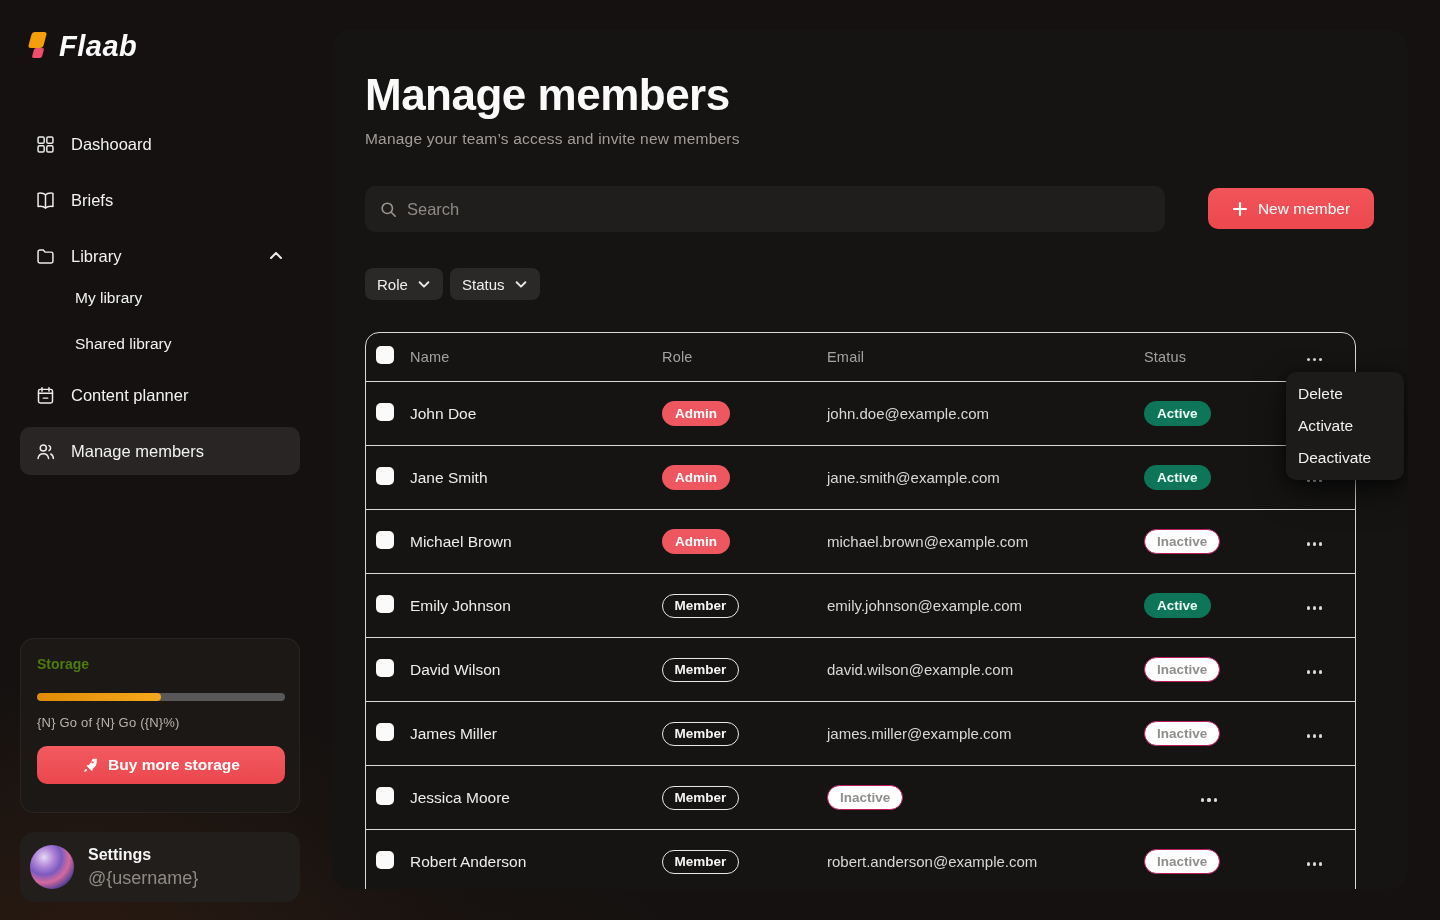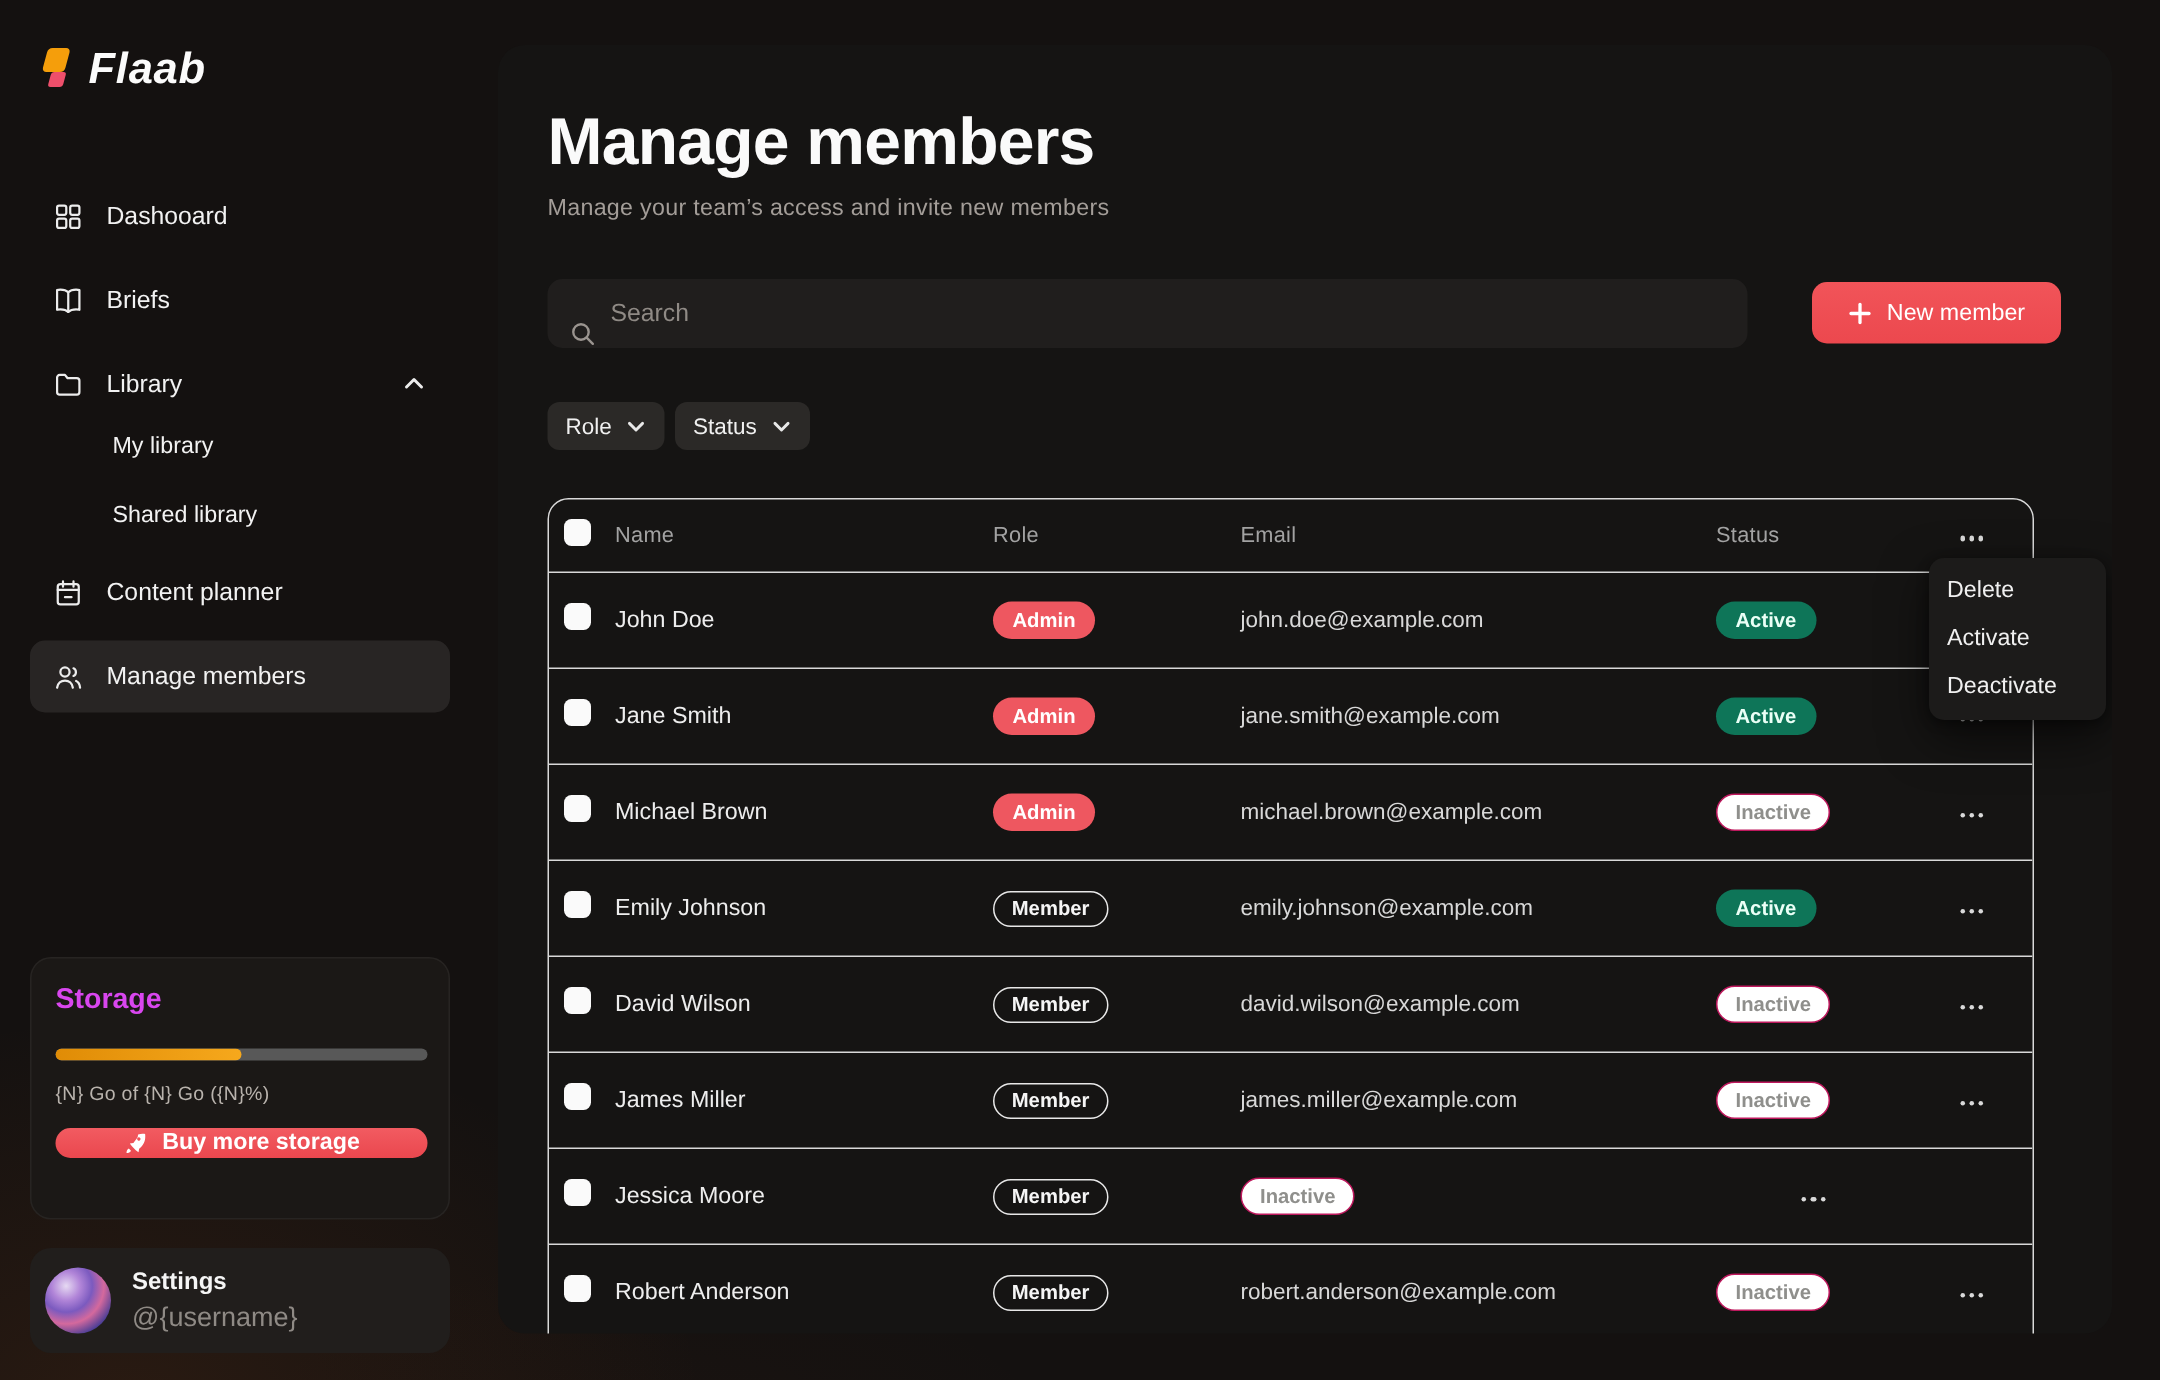--- a/index.html
+++ b/index.html
@@ -29,44 +29,44 @@
   .nav-item.child { padding-left:55px; }
   .nav-item.child .lbl { font-size:15.5px; }
   .nav-item.active { background:rgba(255,255,255,0.085); height:48px; }
   .nav-ic { width:22px; height:22px; flex:0 0 22px; display:flex; align-items:center; justify-content:center; }
   .nav-ic svg { width:21px; height:21px; stroke:#ececec; stroke-width:1.7; fill:none; stroke-linecap:round; stroke-linejoin:round; }
   .caret { position:absolute; right:16px; width:16px; height:16px; }
   .caret svg { width:16px; height:16px; stroke:#ececec; stroke-width:2; fill:none; stroke-linecap:round; stroke-linejoin:round; }
 
   .storage-card { position:absolute; left:20px; top:638px; width:280px; height:175px;
     background:#1b1816; border:1px solid rgba(255,255,255,0.055); border-radius:14px; padding:17px 16px; }
-  .storage-title { font-size:19px; font-weight:700; color:#d946ef; }
+  .storage-title { font-size:14px; font-weight:700; color:#4d7c0f; }
   .progress-track { margin-top:21px; width:248px; height:8px; border-radius:4px; background:#585858; overflow:hidden; }
   .progress-fill { height:100%; border-radius:4px; background:linear-gradient(90deg,#e08c06,#f6a81c); }
   .usage-text { margin-top:14px; font-size:13px; color:#b9b3ad; letter-spacing:0.2px; }
-  .buy-btn { margin-top:16px; width:248px; height:20px; border:none; border-radius:10px;
+  .buy-btn { margin-top:16px; width:248px; height:38px; border:none; border-radius:10px;
     background:linear-gradient(180deg,#f25b61,#ea474e); color:#fff; font-size:15.5px; font-weight:600;
     font-family:"Liberation Sans", sans-serif; display:flex; align-items:center; justify-content:center; gap:9px; cursor:pointer; }
   .buy-btn svg { width:17px; height:17px; fill:#fff; }
 
   .settings-row { position:absolute; left:20px; top:832px; width:280px; height:70px;
     background:#211e1c; border-radius:14px; display:flex; align-items:center; padding-left:10px; gap:14px; cursor:pointer; }
   .avatar { width:44px; height:44px; border-radius:50%; flex:0 0 44px;
     background:radial-gradient(circle at 32% 28%, #e6d9f2 0%, #b185d8 22%, #7b5abf 40%, #d4699d 58%, #4e3f96 78%, #2d2752 100%); }
   .settings-name { font-size:16px; font-weight:700; color:#f5f5f5; }
   .settings-user { margin-top:4px; font-size:18px; color:#8f8a85; }
 
   
   .panel { position:absolute; left:332px; top:30px; width:1076px; height:859px;
     background:#151413; border-radius:18px; overflow:hidden; }
   .page-title { position:absolute; left:33px; top:40px; font-size:44px; font-weight:700; color:#fafafa; letter-spacing:-0.5px; }
   .page-subtitle { position:absolute; left:33px; top:100px; font-size:15.5px; color:#a39d98; letter-spacing:0.2px; }
 
   .search-box { position:absolute; left:33px; top:156px; width:800px; height:46px;
-    background:#201e1d; border-radius:10px; display:flex; align-items:flex-end; padding-left:14px; gap:9px; }
+    background:#201e1d; border-radius:10px; display:flex; align-items:center; padding-left:14px; gap:9px; }
   .search-box svg { width:19px; height:19px; stroke:#9a948f; stroke-width:2; fill:none; stroke-linecap:round; }
   .search-box input { flex:1; height:100%; background:transparent; border:none; outline:none;
     color:#ececec; font-size:16.5px; font-family:"Liberation Sans", sans-serif; }
   .search-box input::placeholder { color:#8f8a85; }
 
   .new-member-btn { position:absolute; left:876px; top:158px; width:166px; height:41px; border:none; border-radius:10px;
     background:linear-gradient(180deg,#f15459,#ec484e); color:#fff; font-size:15.5px; font-weight:500;
     font-family:"Liberation Sans", sans-serif; display:flex; align-items:center; justify-content:center; gap:10px; cursor:pointer; }
   .new-member-btn svg { width:16px; height:16px; stroke:#fff; stroke-width:2.2; stroke-linecap:round; }
 

